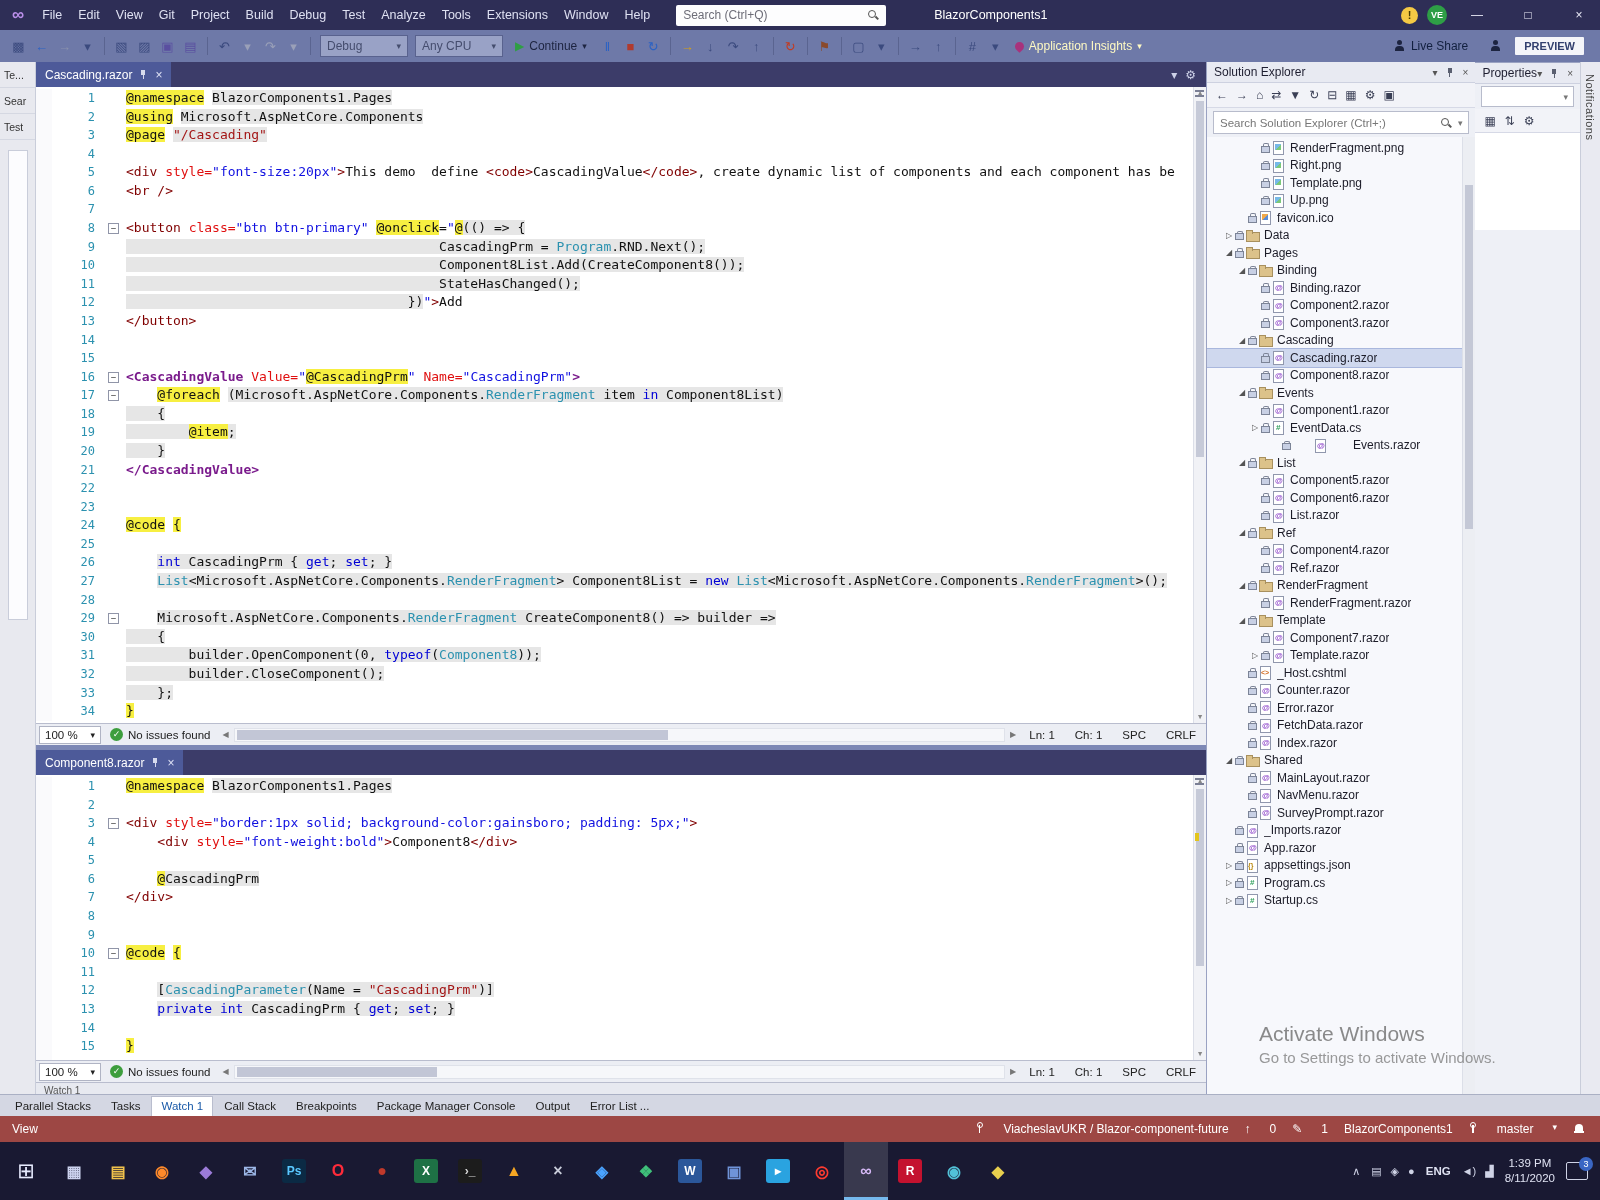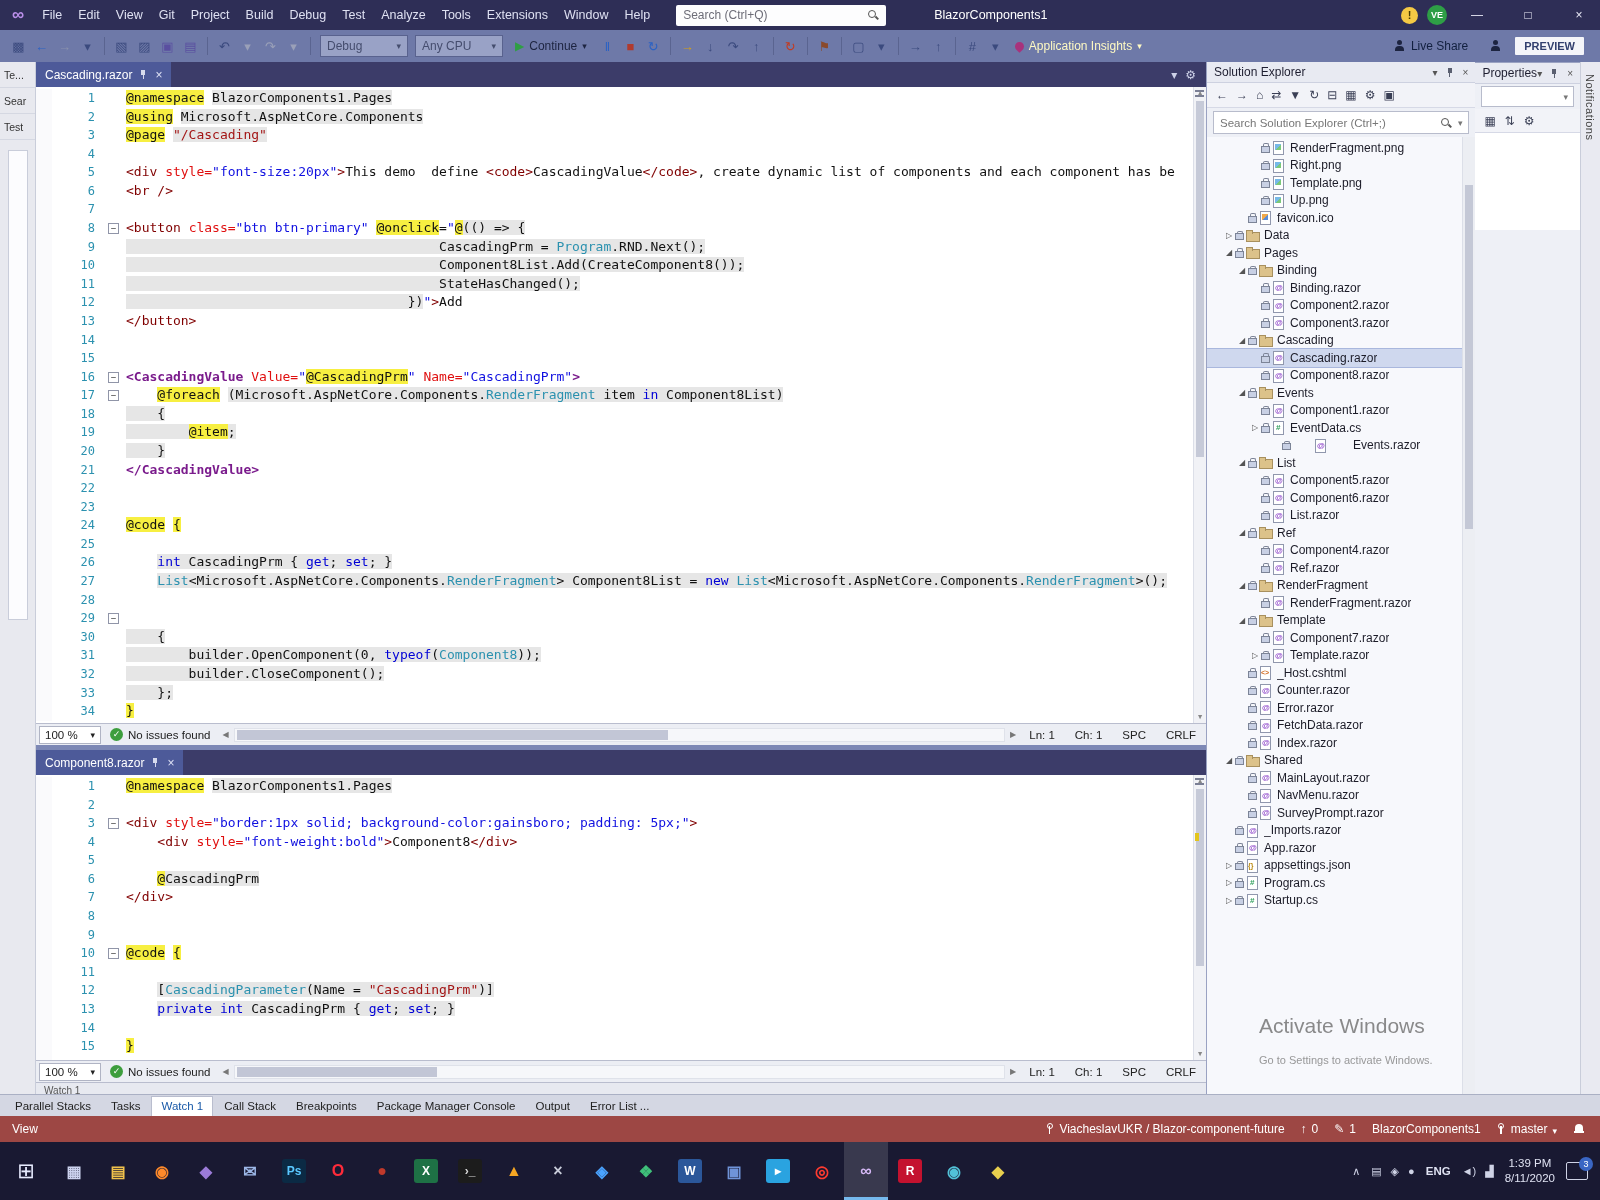--- a/index.html
+++ b/index.html
@@ -129,34 +129,34 @@
   .tree-label{margin-left:4px;overflow:hidden;text-overflow:ellipsis}
   .se-vscroll{position:absolute;right:0;top:0;bottom:0;width:13px;background:#eceef3;border-left:1px solid #dcdfe8}
   .se-thumb{position:absolute;left:2px;right:2px;top:5%;height:36%;background:#c4c8d6}
 
   .props{height:168px;flex:none;display:flex;flex-direction:column;border-top:1px solid #9aa2c2}
   .props-combo{height:21px;margin:2px 6px;background:#fff;border:1px solid #b8bccc;display:flex;align-items:center;justify-content:flex-end;padding:0 5px;color:#777;flex:none}
   .props-toolbar{height:24px;display:flex;align-items:center;gap:9px;padding:0 9px;background:#f2f3f8;border-bottom:1px solid #d6d9e6;flex:none}
   .props-body{flex:1;background:#fff}
   .watermark{position:absolute;left:52px;bottom:28px;color:rgba(118,118,118,.85);pointer-events:none}
   .wm1{font-size:21px}
-  .wm2{font-size:11px;margin-top:16px;color:rgba(128,128,128,.8)}
+  .wm2{font-size:15px;margin-top:3px;color:rgba(128,128,128,.8)}
 
   .notifstrip{width:20px;flex:none;background:#e9eaf1;border-left:1px solid #c9cdda;position:relative}
   .vert{position:absolute;top:12px;left:3px;writing-mode:vertical-rl;font-size:11px;color:#444;letter-spacing:.5px}
 
   
   .bottombar{height:22px;background:#d4d7e3;display:flex;align-items:flex-end;padding-left:6px;gap:2px;border-top:1px solid #aab0c4;flex:none}
   .btab{padding:3px 9px 4px;font-size:11.5px;color:#222;white-space:nowrap}
   .btab.active{background:#fff;color:#1959a8;border:1px solid #b9bdce;border-bottom:none}
 
   
   .statusbar{height:26px;background:#9d4744;color:#fff;display:flex;align-items:center;font-size:12px;padding-left:12px;flex:none}
   .sb-right{margin-left:auto;display:flex;align-items:center;gap:16px;padding-right:16px}
-  .sb-item{display:flex;align-items:flex-end;gap:5px;white-space:nowrap}
+  .sb-item{display:flex;align-items:flex-start;gap:19px;white-space:nowrap}
   .branch-icon{width:9px;height:13px;position:relative;display:inline-block}
   .branch-icon::before{content:"";position:absolute;left:3.5px;top:3px;width:1.5px;height:8px;background:#fff}
   .branch-icon::after{content:"";position:absolute;left:1.5px;top:0;width:4px;height:4px;border:1.5px solid #fff;border-radius:50%}
   .bell{width:11px;height:12px;position:relative;display:inline-block}
   .bell::before{content:"";position:absolute;left:1.5px;top:1px;width:8px;height:7px;background:#fff;border-radius:4px 4px 0 0}
   .bell::after{content:"";position:absolute;left:0.5px;top:8px;width:10px;height:1.5px;background:#fff}
 
   
   .taskbar{height:58px;background:#191932;display:flex;align-items:center;color:#dfe2f2;flex:none}
   .start{width:52px;height:100%;display:flex;align-items:center;justify-content:center;font-size:21px;color:#e8ecff}
@@ -324,21 +324,21 @@
               <div class="code-line"><span class="bp-margin"></span><span class="ln">19</span><span class="fold-col"></span><span class="code-text"><span class="tk-g">        </span><span class="tk-y">@item</span><span class="tk-g">;</span></span></div>
               <div class="code-line"><span class="bp-margin"></span><span class="ln">20</span><span class="fold-col"></span><span class="code-text"><span class="tk-g">    }</span></span></div>
               <div class="code-line"><span class="bp-margin"></span><span class="ln">21</span><span class="fold-col"></span><span class="code-text"><span class="tk-cmp">&lt;/CascadingValue&gt;</span></span></div>
               <div class="code-line"><span class="bp-margin"></span><span class="ln">22</span><span class="fold-col"></span><span class="code-text"></span></div>
               <div class="code-line"><span class="bp-margin"></span><span class="ln">23</span><span class="fold-col"></span><span class="code-text"></span></div>
               <div class="code-line"><span class="bp-margin"></span><span class="ln">24</span><span class="fold-col"></span><span class="code-text"><span class="tk-y">@code</span><span class="tk-p"> </span><span class="tk-y">{</span></span></div>
               <div class="code-line"><span class="bp-margin"></span><span class="ln">25</span><span class="fold-col"></span><span class="code-text"></span></div>
               <div class="code-line"><span class="bp-margin"></span><span class="ln">26</span><span class="fold-col"></span><span class="code-text"><span class="tk-p">    </span><span class="tk-gk">int</span><span class="tk-g"> CascadingPrm { </span><span class="tk-gk">get</span><span class="tk-g">; </span><span class="tk-gk">set</span><span class="tk-g">; }</span></span></div>
               <div class="code-line"><span class="bp-margin"></span><span class="ln">27</span><span class="fold-col"></span><span class="code-text"><span class="tk-p">    </span><span class="tk-gt">List</span><span class="tk-g">&lt;Microsoft.AspNetCore.Components.</span><span class="tk-gt">RenderFragment</span><span class="tk-g">&gt; Component8List = </span><span class="tk-gk">new</span><span class="tk-g"> </span><span class="tk-gt">List</span><span class="tk-g">&lt;Microsoft.AspNetCore.Components.</span><span class="tk-gt">RenderFragment</span><span class="tk-g">&gt;();</span></span></div>
               <div class="code-line"><span class="bp-margin"></span><span class="ln">28</span><span class="fold-col"></span><span class="code-text"></span></div>
-              <div class="code-line"><span class="bp-margin"></span><span class="ln">29</span><span class="fold-col"><span class="fold-box">−</span></span></div>
+              <div class="code-line"><span class="bp-margin"></span><span class="ln">29</span><span class="fold-col"><span class="fold-box">−</span></span><span class="code-text"><span class="tk-p">    </span><span class="tk-g">Microsoft.AspNetCore.Components.</span><span class="tk-gt">RenderFragment</span><span class="tk-g"> CreateComponent8() =&gt; builder =&gt;</span></span></div>
               <div class="code-line"><span class="bp-margin"></span><span class="ln">30</span><span class="fold-col"></span><span class="code-text"><span class="tk-g">    {</span></span></div>
               <div class="code-line"><span class="bp-margin"></span><span class="ln">31</span><span class="fold-col"></span><span class="code-text"><span class="tk-g">        builder.OpenComponent(0, </span><span class="tk-gk">typeof</span><span class="tk-g">(</span><span class="tk-gt">Component8</span><span class="tk-g">));</span></span></div>
               <div class="code-line"><span class="bp-margin"></span><span class="ln">32</span><span class="fold-col"></span><span class="code-text"><span class="tk-g">        builder.CloseComponent();</span></span></div>
               <div class="code-line"><span class="bp-margin"></span><span class="ln">33</span><span class="fold-col"></span><span class="code-text"><span class="tk-g">    };</span></span></div>
               <div class="code-line"><span class="bp-margin"></span><span class="ln">34</span><span class="fold-col"></span><span class="code-text"><span class="tk-y">}</span></span></div>
             </div>
           <div class="vscroll">
             <span class="varrow">▲</span>
             <span class="vthumb t0"></span>
             <span class="varrow bottom">▼</span>

